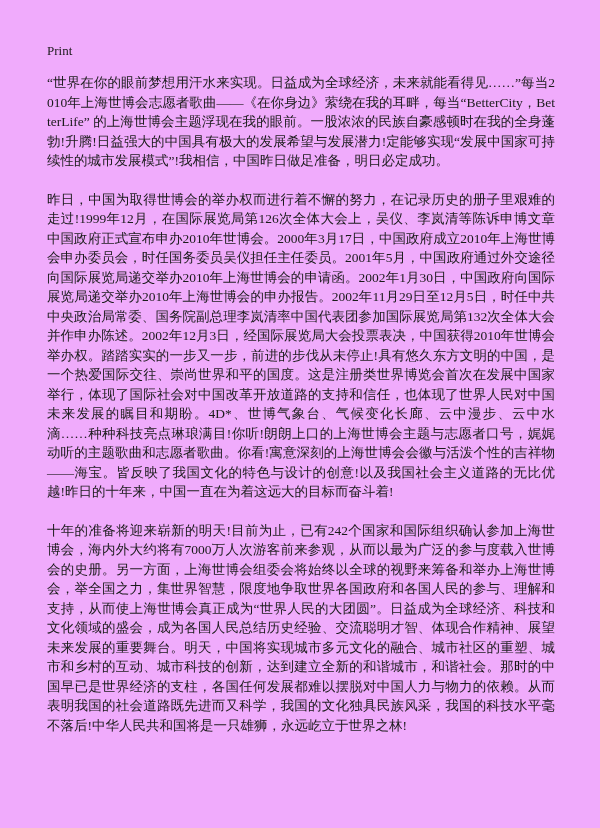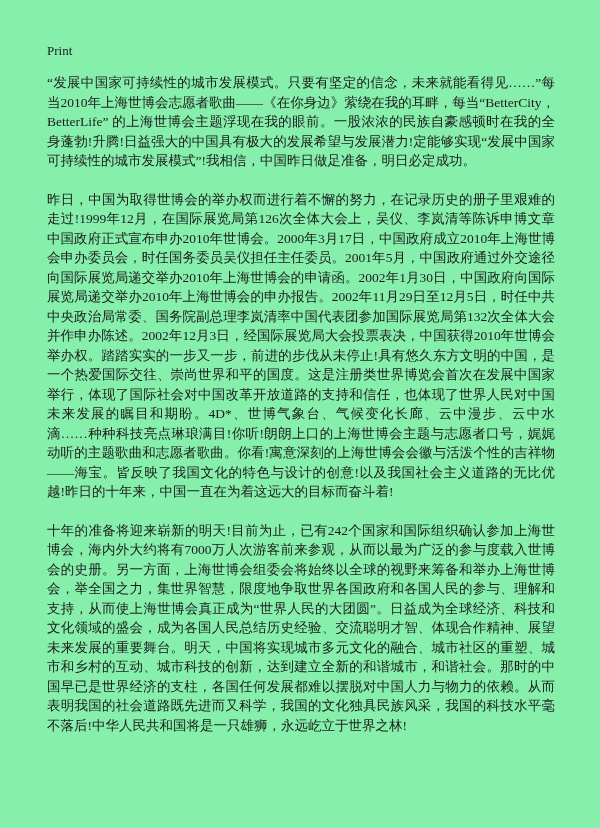--- a/index.html
+++ b/index.html
@@ -12,21 +12,21 @@
     height: 828px;
     overflow: hidden;
     color: #1b1b1b;
     font-family: "Liberation Serif", serif;
   }
   .page {
     box-sizing: border-box;
     width: 600px;
     height: 828px;
     padding: 41px 45px 20px 47px;
-    background: #86efac;
+    background: #f0abfc;
   }
   .print-link {
     display: inline-block;
     font-family: "Liberation Serif", serif;
     font-size: 13px;
     color: #1b1b1b;
     text-decoration: none;
     cursor: pointer;
     margin: 0 0 14px 0;
   }
@@ -48,18 +48,18 @@
     word-break: break-all;
   }
 </style>
 </head>
 <body>
 
 <div class="page">
   <a href="#" class="print-link">Print</a>
 
 
-  <p class="doc-paragraph">“发展中国家可持续性的城市发展模式。只要有坚定的信念，未来就能看得见……”每当2010年上海世博会志愿者歌曲——《在你身边》萦绕在我的耳畔，每当“BetterCity，BetterLife” 的上海世博会主题浮现在我的眼前。一股浓浓的民族自豪感顿时在我的全身蓬勃!升腾!日益强大的中国具有极大的发展希望与发展潜力!定能够实现“发展中国家可持续性的城市发展模式”!我相信，中国昨日做足准备，明日必定成功。</p>
+  <p class="doc-paragraph">“世界在你的眼前梦想用汗水来实现。日益成为全球经济，未来就能看得见……”每当2010年上海世博会志愿者歌曲——《在你身边》萦绕在我的耳畔，每当“BetterCity，BetterLife” 的上海世博会主题浮现在我的眼前。一股浓浓的民族自豪感顿时在我的全身蓬勃!升腾!日益强大的中国具有极大的发展希望与发展潜力!定能够实现“发展中国家可持续性的城市发展模式”!我相信，中国昨日做足准备，明日必定成功。</p>
 
   <p class="doc-paragraph">昨日，中国为取得世博会的举办权而进行着不懈的努力，在记录历史的册子里艰难的走过!1999年12月，在国际展览局第126次全体大会上，吴仪、李岚清等陈诉申博文章中国政府正式宣布申办2010年世博会。2000年3月17日，中国政府成立2010年上海世博会申办委员会，时任国务委员吴仪担任主任委员。2001年5月，中国政府通过外交途径向国际展览局递交举办2010年上海世博会的申请函。2002年1月30日，中国政府向国际展览局递交举办2010年上海世博会的申办报告。2002年11月29日至12月5日，时任中共中央政治局常委、国务院副总理李岚清率中国代表团参加国际展览局第132次全体大会并作申办陈述。2002年12月3日，经国际展览局大会投票表决，中国获得2010年世博会举办权。踏踏实实的一步又一步，前进的步伐从未停止!具有悠久东方文明的中国，是一个热爱国际交往、崇尚世界和平的国度。这是注册类世界博览会首次在发展中国家举行，体现了国际社会对中国改革开放道路的支持和信任，也体现了世界人民对中国未来发展的瞩目和期盼。4D*、世博气象台、气候变化长廊、云中漫步、云中水滴……种种科技亮点琳琅满目!你听!朗朗上口的上海世博会主题与志愿者口号，娓娓动听的主题歌曲和志愿者歌曲。你看!寓意深刻的上海世博会会徽与活泼个性的吉祥物——海宝。皆反映了我国文化的特色与设计的创意!以及我国社会主义道路的无比优越!昨日的十年来，中国一直在为着这远大的目标而奋斗着!</p>
 
   <p class="doc-paragraph">十年的准备将迎来崭新的明天!目前为止，已有242个国家和国际组织确认参加上海世博会，海内外大约将有7000万人次游客前来参观，从而以最为广泛的参与度载入世博会的史册。另一方面，上海世博会组委会将始终以全球的视野来筹备和举办上海世博会，举全国之力，集世界智慧，限度地争取世界各国政府和各国人民的参与、理解和支持，从而使上海世博会真正成为“世界人民的大团圆”。日益成为全球经济、科技和文化领域的盛会，成为各国人民总结历史经验、交流聪明才智、体现合作精神、展望未来发展的重要舞台。明天，中国将实现城市多元文化的融合、城市社区的重塑、城市和乡村的互动、城市科技的创新，达到建立全新的和谐城市，和谐社会。那时的中国早已是世界经济的支柱，各国任何发展都难以摆脱对中国人力与物力的依赖。从而表明我国的社会道路既先进而又科学，我国的文化独具民族风采，我国的科技水平毫不落后!中华人民共和国将是一只雄狮，永远屹立于世界之林!</p>
 </div>
 
 </body></html>

